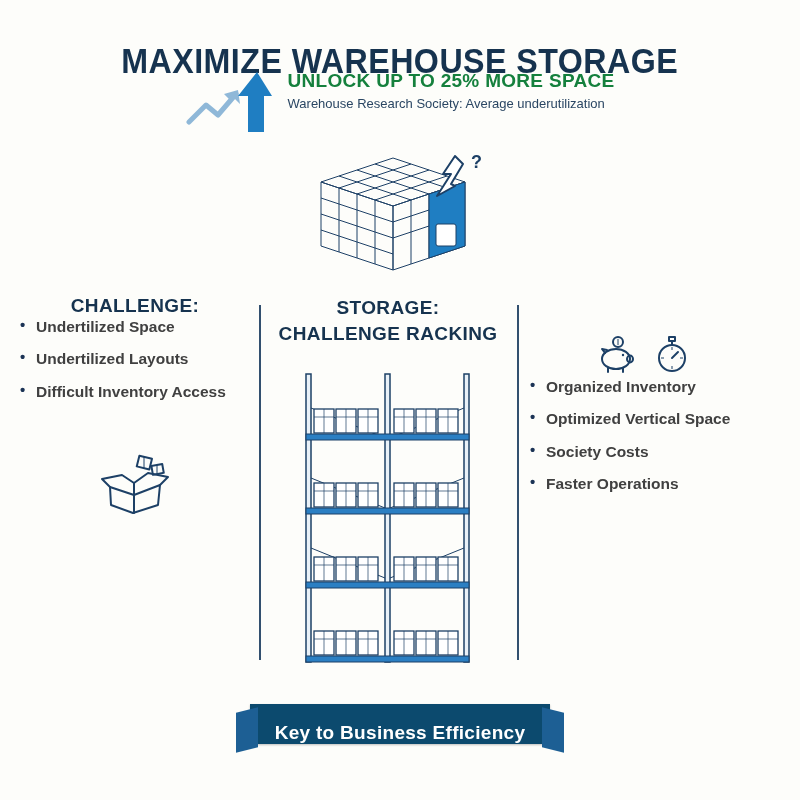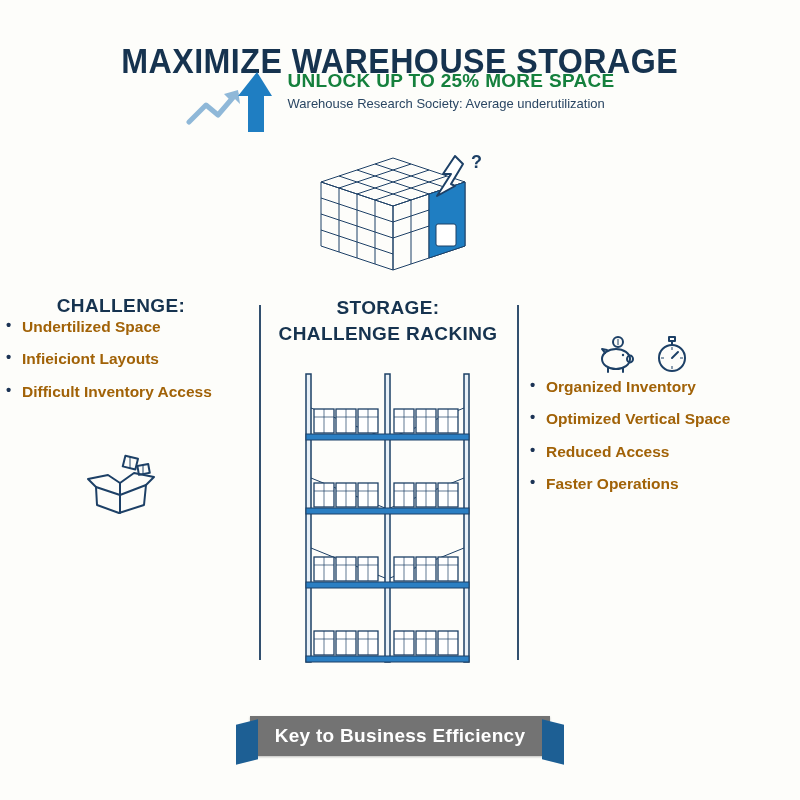--- a/index.html
+++ b/index.html
@@ -25,42 +25,42 @@
   .subtitle-block{text-align:left;}
   .subtitle{font-size:19px;font-weight:700;color:#15803d;letter-spacing:.3px;}
   .source{font-size:13px;font-weight:500;color:#2a4663;margin-top:4px;}
   .cube-illustration{position:absolute;top:152px;left:0;width:100%;display:flex;justify-content:center;}
   .columns{position:absolute;top:295px;left:0;width:100%;height:380px;}
   .divider{position:absolute;top:10px;width:2px;height:355px;background:#32506f;}
   .divider.left{left:259px;}
   .divider.right{left:517px;}
   .col{position:absolute;top:0;}
   .col h2{margin:0;font-size:19px;font-weight:800;letter-spacing:.4px;color:#16334f;text-align:center;}
-  .col-challenge{left:6px;width:230px;}
+  .col-challenge{left:20px;width:230px;}
   .col-solution{left:272px;width:232px;text-align:center;}
   .col-benefits{left:530px;width:228px;}
   ul.fact-list{list-style:none;margin:0;padding:0;}
   ul.fact-list li{
     position:relative;padding-left:16px;margin:0 0 13px 0;
-    font-size:15.5px;font-weight:700;color:#a16207;line-height:1.25;
+    font-size:15.5px;font-weight:700;color:#404040;line-height:1.25;
   }
   ul.fact-list li::before{
     content:"•";position:absolute;left:0;top:-1px;color:#1b3355;font-size:15px;
   }
   .challenge-list{margin-top:100px;margin-left:22px;}
   .benefit-icons{margin-top:40px;display:flex;justify-content:center;gap:14px;align-items:center;}
   .benefits-list-primary{margin-top:28px;margin-left:26px;}
   .benefits-list-secondary{margin-top:48px;margin-left:34px;}
   .solution-heading{line-height:1.35;}
   .rack-illustration{margin-top:22px;display:flex;justify-content:center;}
   .box-icon-wrap{margin-top:52px;display:flex;justify-content:center;}
   .banner{
-    position:absolute;left:50%;bottom:44px;transform:translateX(-50%);
-    width:300px;height:40px;background:#737373;
-    display:flex;align-items:center;justify-content:center;
+    position:absolute;left:50%;bottom:56px;transform:translateX(-50%);
+    width:300px;height:40px;background:#0c4a6e;
+    display:flex;align-items:flex-end;justify-content:center;
     box-shadow:0 1px 2px rgba(0,0,0,.25);
   }
   .banner .fold{
     position:absolute;top:6px;width:22px;height:40px;background:#1d5f94;z-index:-1;
   }
   .banner .fold.l{left:-14px;transform:skewY(-14deg);}
   .banner .fold.r{right:-14px;transform:skewY(14deg);}
   .banner-label{color:#ffffff;font-size:19px;font-weight:800;letter-spacing:.3px;}
   svg .ln{stroke:#1d4066;fill:none;stroke-width:2;stroke-linejoin:round;stroke-linecap:round;}
   svg .thin{stroke:#1d4066;fill:none;stroke-width:1;}
@@ -109,21 +109,21 @@
     </div>
 
     <div class="columns">
       <div class="divider left"></div>
       <div class="divider right"></div>
 
       <section class="col col-challenge">
         <h2>CHALLENGE:</h2>
         <ul class="fact-list challenge-list">
           <li>Undertilized Space</li>
-          <li>Infieiciont Layouts</li>
+          <li>Undertilized Layouts</li>
           <li>Difficult Inventory Access</li>
         </ul>
         <div class="box-icon-wrap">
           <svg width="74" height="66" viewBox="0 0 74 66">
 
             <polygon class="ln" points="12,34 36,42 62,32 60,52 35,60 13,52"></polygon>
             <path class="ln" d="M36,42 L36,60"></path>
             <path class="ln" d="M12,34 L4,26 L24,22 L36,30 M62,32 L70,24 L50,20 L36,30 M36,42 L36,30"></path>
 
             <rect class="ln" x="40" y="4" width="13" height="11" transform="rotate(14 46 9)"></rect>
@@ -208,21 +208,21 @@
               <path class="thin" d="M19,12 L19,15 M19,31 L19,34 M8,23 L11,23 M27,23 L30,23"></path>
               <line x1="19" y1="23" x2="25" y2="17" class="ln"></line>
             </svg>
           </span>
         </div>
         <ul class="fact-list benefits-list-primary">
           <li>Organized Inventory</li>
           <li>Optimized Vertical Space</li>
         </ul>
         <ul class="fact-list benefits-list-secondary">
-          <li>Reduced Access</li>
+          <li>Society Costs</li>
           <li>Faster Operations</li>
         </ul>
       </section>
     </div>
 
     <div class="banner">
       <span class="fold l"></span>
       <span class="fold r"></span>
       <span class="banner-label">Key to Business Efficiency</span>
     </div>

